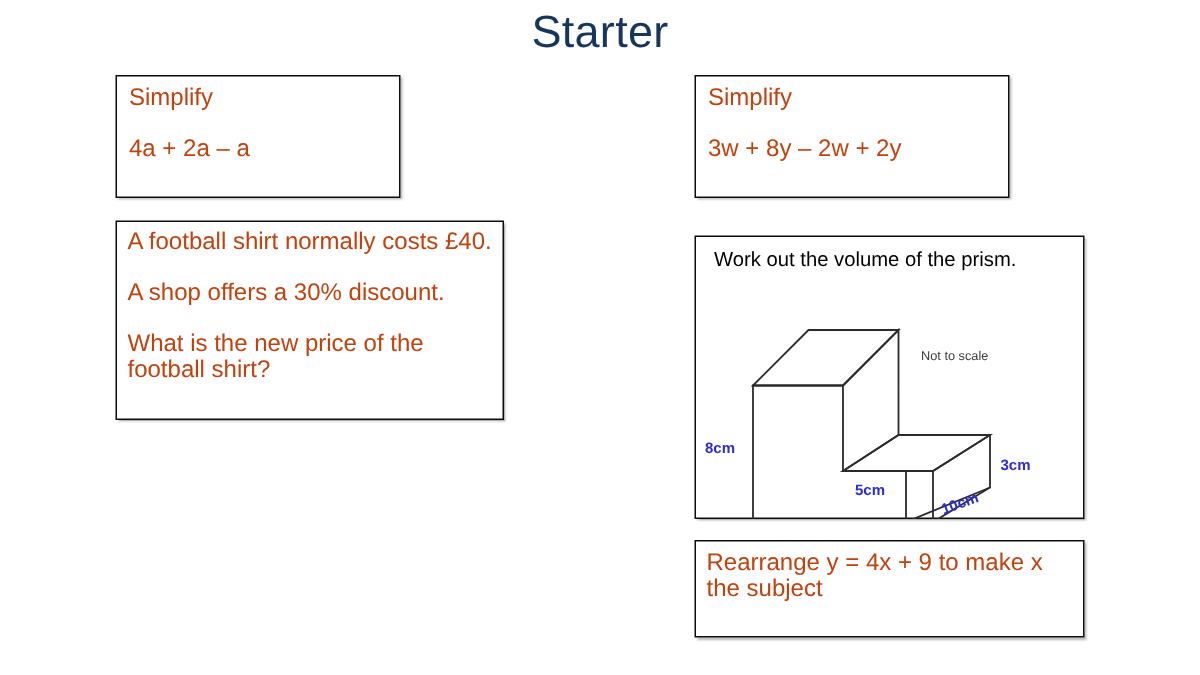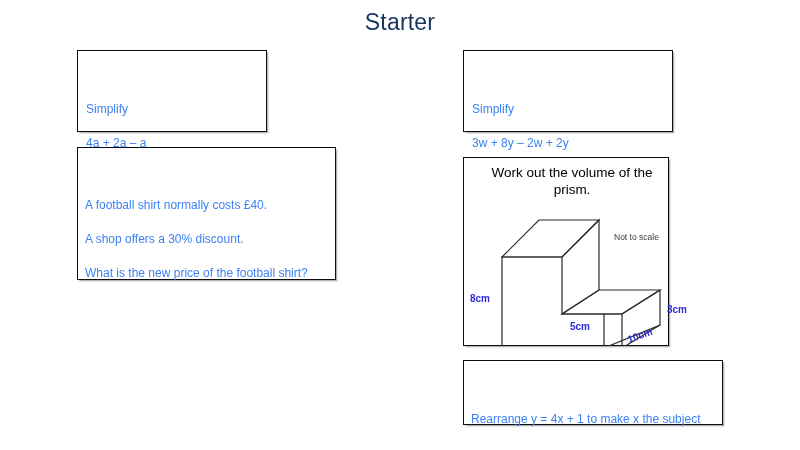--- a/index.html
+++ b/index.html
@@ -21,51 +21,50 @@
     width: 800px;
     height: 450px;
     background: #ffffff;
   }
   .title {
     position: absolute;
     left: 0;
     top: 2px;
     width: 800px;
     text-align: center;
-    font-size: 23px;
+    font-size: 30px;
     line-height: 40px;
     font-weight: 400;
     color: #17365d;
     letter-spacing: 0.2px;
   }
   .qbox {
     position: absolute;
     box-sizing: border-box;
     background: #ffffff;
     border: 1px solid #0d0d0d;
     box-shadow: 1.5px 1.5px 1.5px rgba(120,120,120,0.55);
   }
   .qtext {
-    font-size: 12px;
+    font-size: 16px;
     line-height: 17px;
-    color: #3b82f6;
+    color: #c2410c;
     white-space: pre-wrap;
-    margin-top: 44px;
   }
   
   #box-simplify-1 { left: 77px; top: 50px; width: 190px; height: 82px; }
   #box-simplify-1 .qtext { position: absolute; left: 8px; top: 6px; }
   #box-football   { left: 77px; top: 147px; width: 259px; height: 133px; text-decoration: underline; }
   #box-football .qtext { position: absolute; left: 7px; top: 5px; }
   #box-helen      { left: 77px; top: 296px; width: 220px; height: 129px; }
   #box-helen .qtext { position: absolute; left: 7px; top: 5px; }
   
   #box-simplify-2 { left: 463px; top: 50px; width: 210px; height: 82px; }
   #box-simplify-2 .qtext { position: absolute; left: 8px; top: 6px; }
-  #box-prism      { left: 463px; top: 157px; width: 206px; height: 189px; text-align: center; }
+  #box-prism      { left: 463px; top: 157px; width: 260px; height: 189px; }
   #box-rearrange  { left: 463px; top: 360px; width: 260px; height: 65px; }
   #box-rearrange .qtext { position: absolute; left: 7px; top: 6px; width: 246px; }
 
   .prism-title {
     position: absolute;
     left: 12px;
     top: 6px;
     font-size: 13.5px;
     line-height: 17px;
     color: #000000;
@@ -140,16 +139,16 @@
       <text class="notscale" x="150" y="60">Not to scale</text>
       <text class="dim" x="6" y="122">8cm</text>
       <text class="dim" x="106" y="150">5cm</text>
       <text class="dim" x="203" y="133">3cm</text>
       <text class="dim" x="165" y="163" transform="rotate(-20 165 163)">10cm</text>
       <text class="dim" x="72" y="184">9cm</text>
     </svg>
   </div>
 
   <div class="qbox" id="box-rearrange">
-    <div class="qtext">Rearrange y = 4x + 1 to make x the subject</div>
+    <div class="qtext">Rearrange y = 4x + 9 to make x the subject</div>
   </div>
 
 </div>
 
 </body></html>

